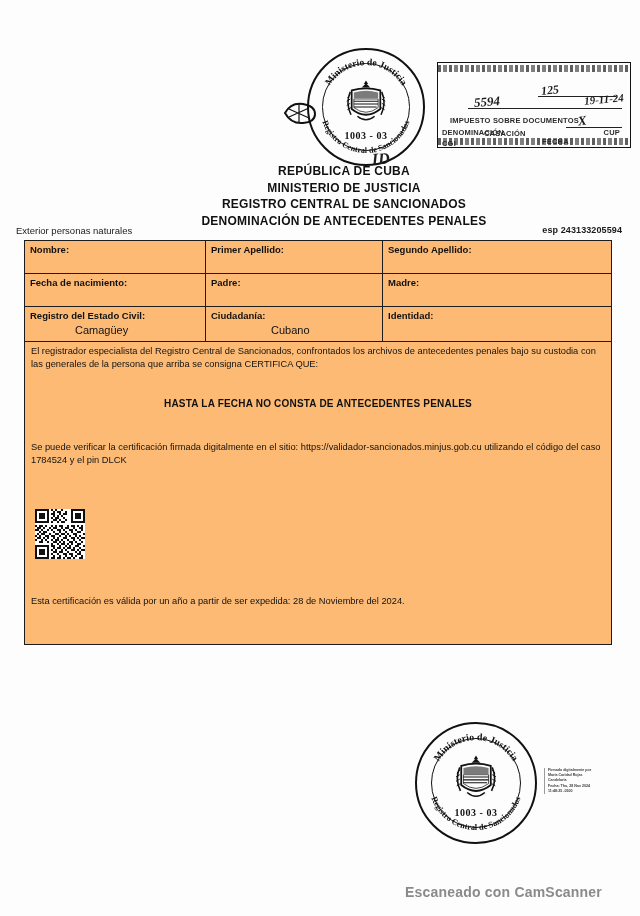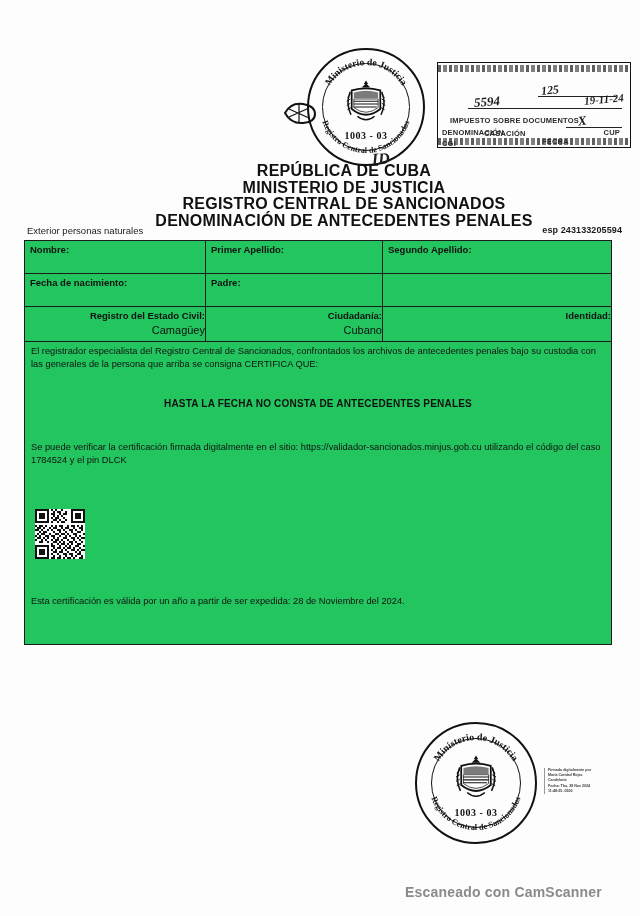--- a/index.html
+++ b/index.html
@@ -159,32 +159,32 @@
 
   
   .titles {
     position: absolute;
     left: 0;
     right: 0;
     top: 163px;
     text-align: center;
   }
   .titles div {
-    font-size: 16px;
+    font-size: 12px;
     font-weight: bold;
     letter-spacing: .25px;
     line-height: 16.5px;
     color: #111;
     padding-left: 48px;
   }
 
   
   .subhead {
     position: absolute;
-    left: 27px;
+    left: 16px;
     right: 18px;
     top: 225px;
     height: 13px;
     font-size: 9.5px;
     color: #1a1a1a;
   }
   .subhead .left {
     position: absolute;
     left: 0;
     top: 0;
@@ -200,33 +200,33 @@
 
   
   .mainbox {
     position: absolute;
     left: 24px;
     top: 240px;
     width: 588px;
     height: 405px;
     border: 1.4px solid #1c1c1c;
     box-sizing: border-box;
-    background: #22c55e;
+    background: #fdba74;
   }
   .grid-row {
     position: absolute;
     left: 0;
     right: 0;
     height: 33px;
     border-bottom: 1.2px solid #1c1c1c;
     box-sizing: border-box;
   }
   .r1 { top: 0; }
   .r2 { top: 33px; }
-  .r3 { top: 66px; height: 35px; text-align: right; }
+  .r3 { top: 66px; height: 35px; }
   .cell {
     position: absolute;
     top: 0;
     bottom: 0;
     box-sizing: border-box;
     padding: 3px 0 0 5px;
   }
   .c1 { left: 0;     width: 181px; border-right: 1.2px solid #1c1c1c; }
   .c2 { left: 181px; width: 177px; border-right: 1.2px solid #1c1c1c; }
   .c3 { left: 358px; right: 0; }
@@ -421,20 +421,24 @@
       </div>
     </div>
 
     <div class="grid-row r2">
       <div class="cell c1">
         <div class="cell-label">Fecha de nacimiento:</div>
         <div class="cell-value"></div>
       </div>
       <div class="cell c2">
         <div class="cell-label">Padre:</div>
+        <div class="cell-value"></div>
+      </div>
+      <div class="cell c3">
+        <div class="cell-label">Madre:</div>
         <div class="cell-value"></div>
       </div>
     </div>
 
     <div class="grid-row r3">
       <div class="cell c1">
         <div class="cell-label">Registro del Estado Civil:</div>
         <div class="cell-value">Camagüey</div>
       </div>
       <div class="cell c2">

